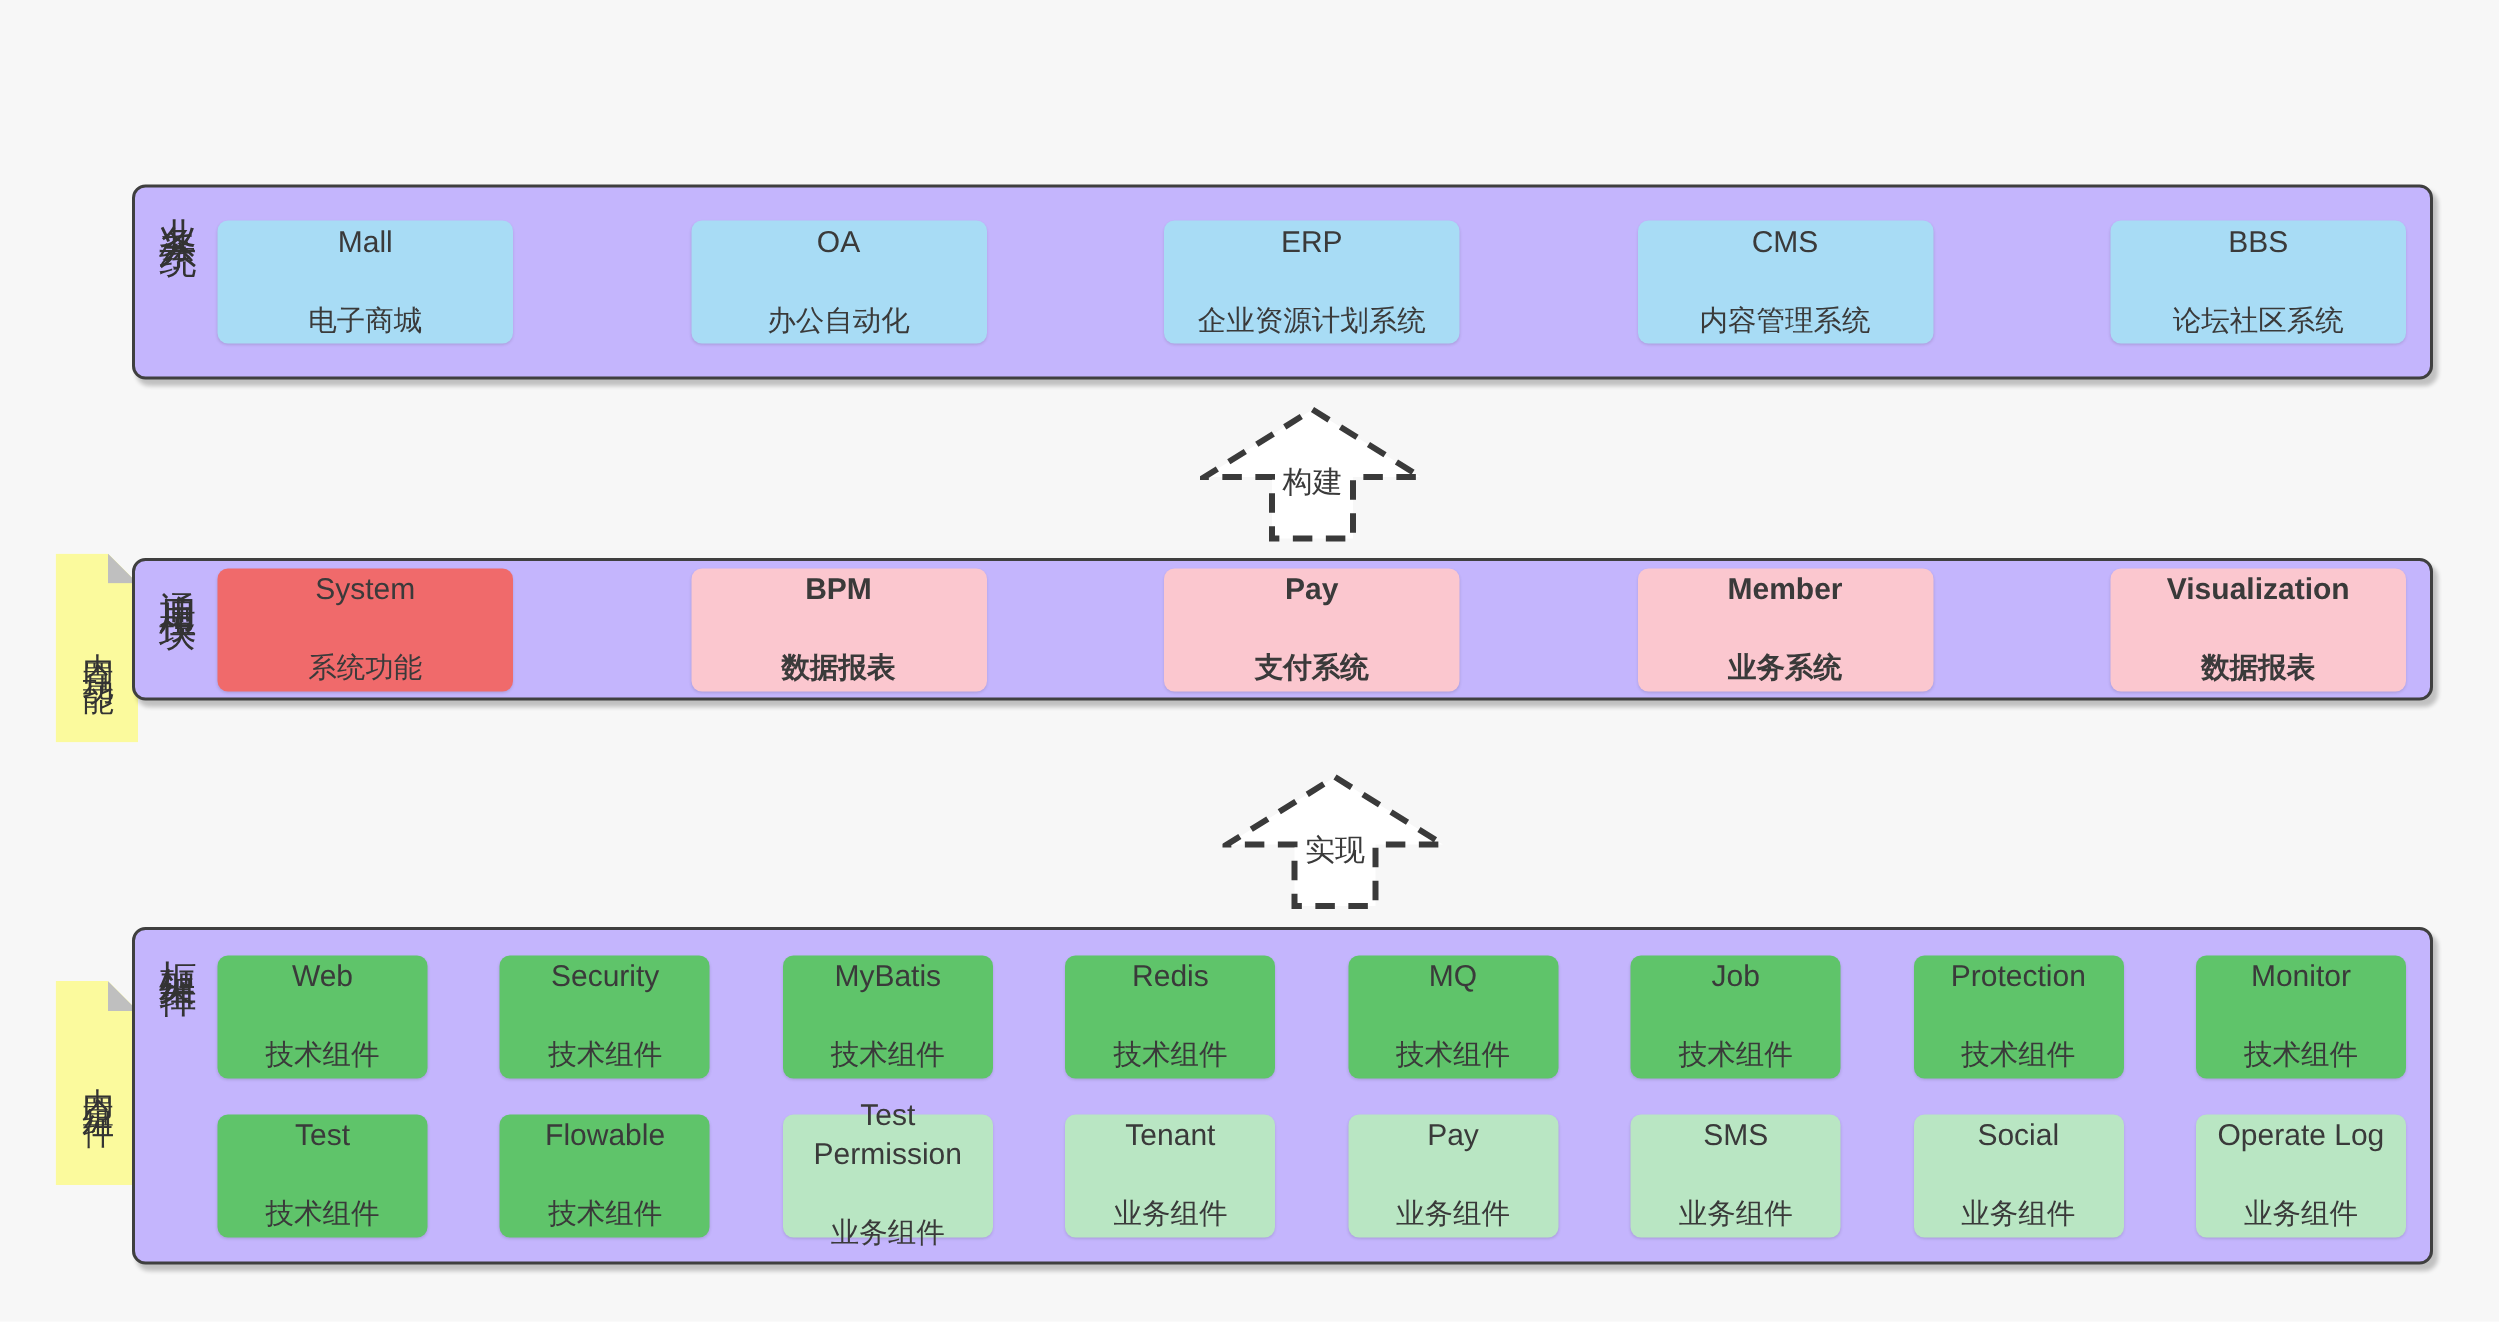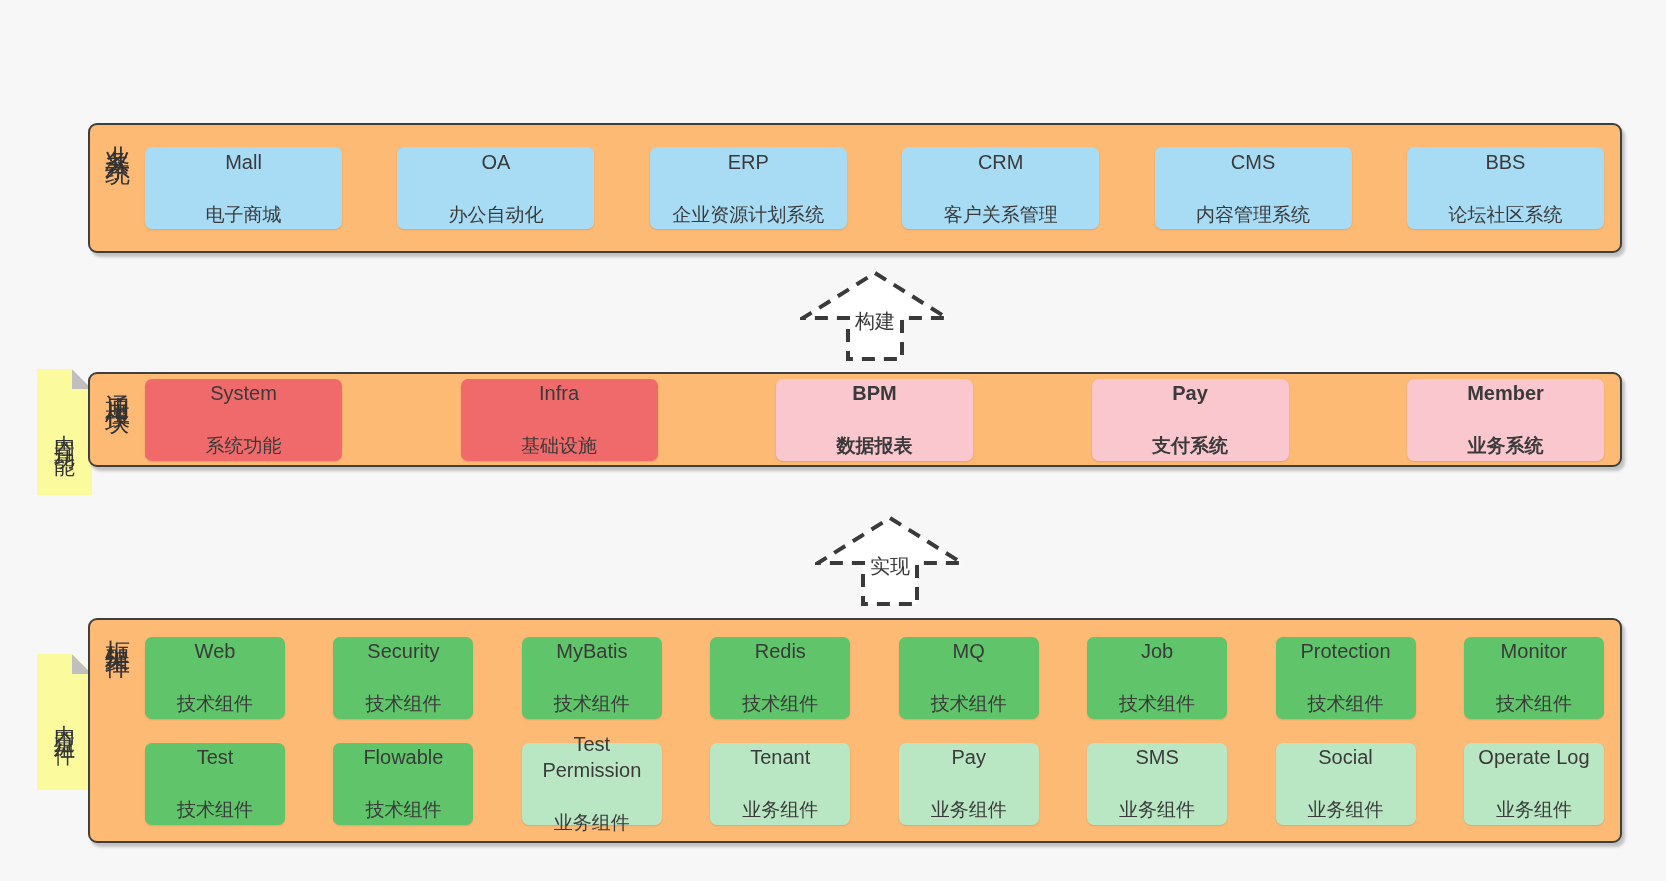--- a/index.html
+++ b/index.html
@@ -2,21 +2,21 @@
 <html><head>
 <meta charset="utf-8">
 <style>
   html,body{margin:0;padding:0;}
   #stage{
     position:relative;width:1666px;height:881px;background:#f7f7f7;
     font-family:"Liberation Sans",sans-serif;color:#3a3a3a;overflow:hidden;
   }
   .band{
     position:absolute;left:88px;width:1534px;box-sizing:border-box;
-    background:#fdba74;border:2px solid #3f3f3f;border-radius:9px;
+    background:#c4b5fd;border:2px solid #3f3f3f;border-radius:9px;
     box-shadow:3px 4px 3px rgba(0,0,0,0.22);z-index:2;
   }
   .band-business{top:123px;height:130px;}
   .band-modules{top:372px;height:95px;}
   .band-components{top:618px;height:225px;}
   .vlabel{
     position:absolute;left:12px;top:0;height:100%;
     display:flex;align-items:center;
     writing-mode:vertical-rl;text-orientation:upright;
     font-size:25px;letter-spacing:5px;color:#333;
@@ -91,24 +91,20 @@
       </div>
       <div class="box w-wide c-blue">
         <div class="en">OA</div>
         <div class="zh">办公自动化</div>
       </div>
       <div class="box w-wide c-blue">
         <div class="en">ERP</div>
         <div class="zh">企业资源计划系统</div>
       </div>
       <div class="box w-wide c-blue">
-        <div class="en">CRM</div>
-        <div class="zh">客户关系管理</div>
-      </div>
-      <div class="box w-wide c-blue">
         <div class="en">CMS</div>
         <div class="zh">内容管理系统</div>
       </div>
       <div class="box w-wide c-blue">
         <div class="en">BBS</div>
         <div class="zh">论坛社区系统</div>
       </div>
     </div>
   </div>
 
@@ -119,35 +115,35 @@
     <div class="alabel">构建</div>
   </div>
 
   <div class="band band-modules">
     <div class="vlabel">通用模块</div>
     <div class="boxes">
       <div class="box w-wide c-red">
         <div class="en">System</div>
         <div class="zh">系统功能</div>
       </div>
-      <div class="box w-wide c-red">
-        <div class="en">Infra</div>
-        <div class="zh">基础设施</div>
-      </div>
       <div class="box w-wide c-pink">
         <div class="en">BPM</div>
         <div class="zh">数据报表</div>
       </div>
       <div class="box w-wide c-pink">
         <div class="en">Pay</div>
         <div class="zh">支付系统</div>
       </div>
       <div class="box w-wide c-pink">
         <div class="en">Member</div>
         <div class="zh">业务系统</div>
+      </div>
+      <div class="box w-wide c-pink">
+        <div class="en">Visualization</div>
+        <div class="zh">数据报表</div>
       </div>
     </div>
   </div>
 
   <div class="uparrow arrow-implement">
     <svg width="150" height="92" viewBox="0 0 150 92">
       <polygon points="75,3 147,48 102,48 102,89 48,89 48,48 3,48" fill="#ffffff" stroke="#3a3a3a" stroke-width="4" stroke-dasharray="13 9"></polygon>
     </svg>
     <div class="alabel">实现</div>
   </div>

